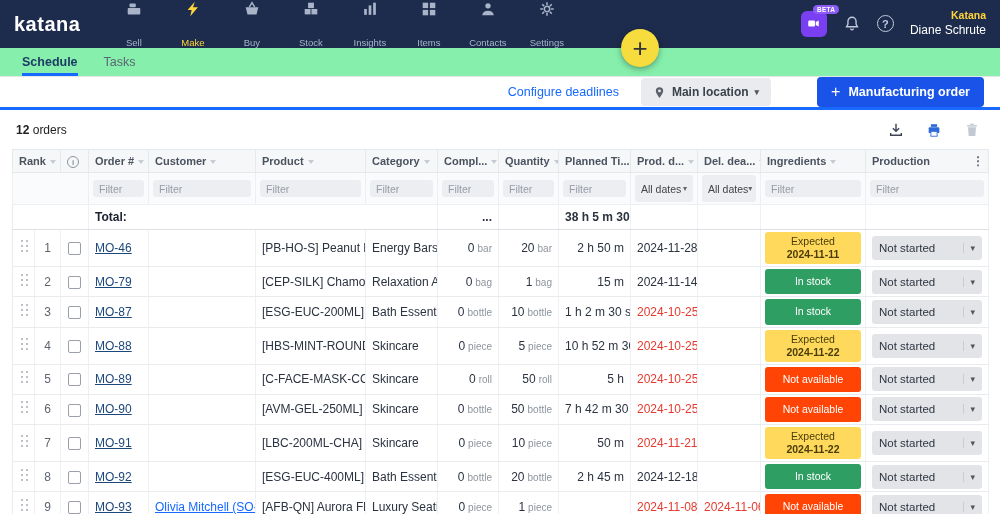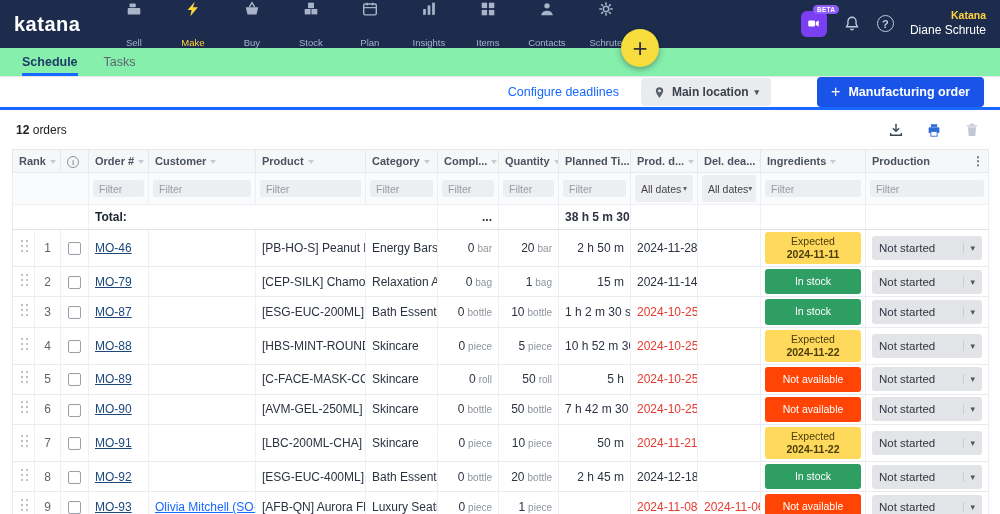--- a/index.html
+++ b/index.html
@@ -121,27 +121,20 @@
       <div class="nav-item">
         <span><svg viewBox="0 0 20 20" width="18" height="18">
               <rect x="3" y="10" width="6.5" height="6" fill="currentColor"></rect>
               <rect x="10.5" y="10" width="6.5" height="6" fill="currentColor"></rect>
               <rect x="6.75" y="3" width="6.5" height="6" fill="currentColor"></rect>
             </svg></span>
         <span class="nav-label">Stock</span>
       </div>
       <div class="nav-item">
         <span><svg viewBox="0 0 20 20" width="18" height="18">
-              <rect x="3" y="4.5" width="14" height="12" rx="1.5" fill="none" stroke="currentColor" stroke-width="1.6"></rect>
-              <path d="M3 8.5h14M7 3v3M13 3v3" stroke="currentColor" stroke-width="1.6"></path>
-            </svg></span>
-        <span class="nav-label">Plan</span>
-      </div>
-      <div class="nav-item">
-        <span><svg viewBox="0 0 20 20" width="18" height="18">
               <rect x="3.5" y="10" width="3" height="6.5" fill="currentColor"></rect>
               <rect x="8.5" y="6" width="3" height="10.5" fill="currentColor"></rect>
               <rect x="13.5" y="3" width="3" height="13.5" fill="currentColor"></rect>
             </svg></span>
         <span class="nav-label">Insights</span>
       </div>
       <div class="nav-item">
         <span><svg viewBox="0 0 20 20" width="18" height="18">
               <rect x="3" y="3" width="6" height="6" fill="currentColor"></rect>
               <rect x="11" y="3" width="6" height="6" fill="currentColor"></rect>
@@ -155,21 +148,21 @@
               <circle cx="10" cy="6.5" r="3" fill="currentColor"></circle>
               <path d="M3.5 17c.5-3.5 3.2-5 6.5-5s6 1.5 6.5 5z" fill="currentColor"></path>
             </svg></span>
         <span class="nav-label">Contacts</span>
       </div>
       <div class="nav-item">
         <span><svg viewBox="0 0 20 20" width="18" height="18">
               <circle cx="10" cy="10" r="3" fill="none" stroke="currentColor" stroke-width="1.7"></circle>
               <path d="M10 2.5v3M10 14.5v3M2.5 10h3M14.5 10h3M4.7 4.7l2.1 2.1M13.2 13.2l2.1 2.1M15.3 4.7l-2.1 2.1M6.8 13.2l-2.1 2.1" stroke="currentColor" stroke-width="1.7"></path>
             </svg></span>
-        <span class="nav-label">Schrute</span>
+        <span class="nav-label">Settings</span>
       </div>
     </div>
     <div class="nav-right">
       <div class="beta-tile">
         <svg viewBox="0 0 20 20" width="15" height="15">
             <rect x="3" y="6" width="9" height="8" rx="1.5" fill="#fff"></rect>
             <path d="M13 8l4-2v8l-4-2z" fill="#fff"></path>
           </svg>
         <span class="beta-pill">BETA</span>
       </div>

